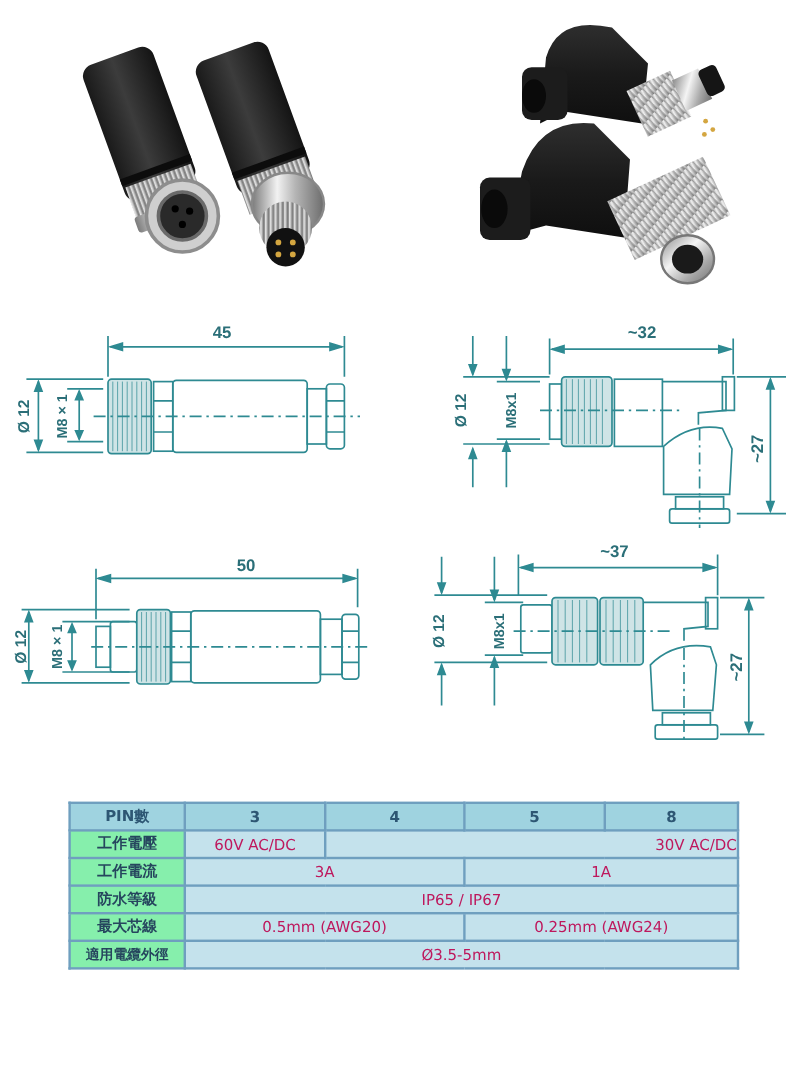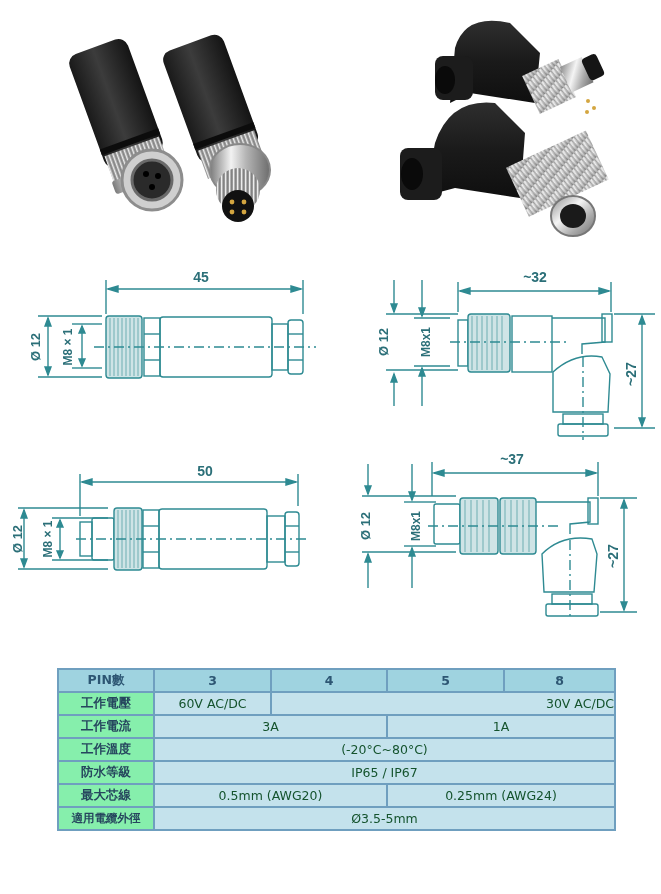--- a/index.html
+++ b/index.html
@@ -4,21 +4,21 @@
 <style>
   html, body { margin:0; padding:0; background:#ffffff; }
   body { width:661px; height:894px; position:relative; overflow:hidden;
          font-family:"DejaVu Sans","Liberation Sans",sans-serif; }
   .photo { position:absolute; }
   .drawing { position:absolute; }
   .dim-text { font-family:"Liberation Sans","DejaVu Sans",sans-serif; fill:#2b6f78; font-weight:bold; }
   table.spec { position:absolute; left:57px; top:668px; width:557px; border-collapse:collapse;
                table-layout:fixed; font-family:"DejaVu Sans","Liberation Sans",sans-serif; font-size:12.5px; }
   table.spec td { border:2px solid #6f9fbf; height:21px; padding:0; text-align:center; vertical-align:middle;
-                  color:#14532d; background:#c4e2ec; }
+                  color:#be185d; background:#c4e2ec; }
   table.spec tr.head td { background:#9fd3e0; color:#2d5673; font-weight:bold; }
   table.spec td.lbl { background:#86efac; color:#26465e; font-weight:bold; font-size:12.5px; }
   table.spec tr.head td.lbl { background:#9fd3e0; }
 </style>
 </head>
 <body>
 
 <div class="photo" style="left:40px;top:20px;width:260px;height:220px;">
   <svg width="260" height="220" viewBox="0 0 260 220">
     <defs>
@@ -103,21 +103,21 @@
     <ellipse cx="17" cy="166" rx="11" ry="16" fill="#0a0a0a"></ellipse>
     <g transform="rotate(-25 160 170)">
       <rect x="120" y="140" width="44" height="54" fill="url(#knurl2)"></rect>
       <rect x="162" y="140" width="46" height="54" fill="url(#knurl2)"></rect>
     </g>
     <ellipse cx="178" cy="208" rx="22" ry="20" fill="url(#chrome2)" stroke="#777" stroke-width="2"></ellipse>
     <ellipse cx="178" cy="208" rx="13" ry="12" fill="#1a1a1a"></ellipse>
   </svg>
 </div>
 
-<div class="drawing" style="left:16px;top:262px;width:320px;height:130px;">
+<div class="drawing" style="left:0px;top:262px;width:320px;height:130px;">
   <svg width="320" height="130" viewBox="0 0 320 130" fill="none" stroke="#2e8a92" stroke-width="1.4">
 
     <line x1="90" y1="18" x2="90" y2="52"></line>
       <line x1="287" y1="18" x2="287" y2="52"></line>
     <line x1="92" y1="27" x2="285" y2="27"></line>
     <polygon points="92,27 102,24 102,30" fill="#2e8a92"></polygon>
       <polygon points="285,27 275,24 275,30" fill="#2e8a92"></polygon>
     <text x="185" y="20" class="dim-text" text-anchor="middle" font-size="14" stroke="none">45</text>
 
     <line x1="22" y1="54" x2="86" y2="54"></line>
@@ -325,24 +325,20 @@
     <td class="lbl">工作電壓</td>
     <td>60V AC/DC</td>
     <td colspan="3" style="text-align:right;padding-left:126px;">30V AC/DC</td>
   </tr>
   <tr>
     <td class="lbl">工作電流</td>
     <td colspan="2">3A</td>
     <td colspan="2">1A</td>
   </tr>
   <tr>
-    <td class="lbl">工作溫度</td>
-    <td colspan="4">(-20°C~80°C)</td>
-  </tr>
-  <tr>
     <td class="lbl">防水等級</td>
     <td colspan="4">IP65 / IP67</td>
   </tr>
   <tr>
     <td class="lbl">最大芯線</td>
     <td colspan="2">0.5mm (AWG20)</td>
     <td colspan="2">0.25mm (AWG24)</td>
   </tr>
   <tr>
     <td class="lbl" style="font-size:11.5px;">適用電纜外徑</td>

